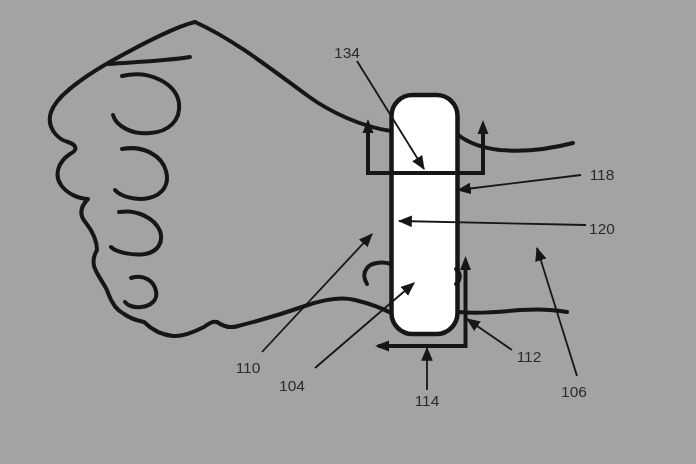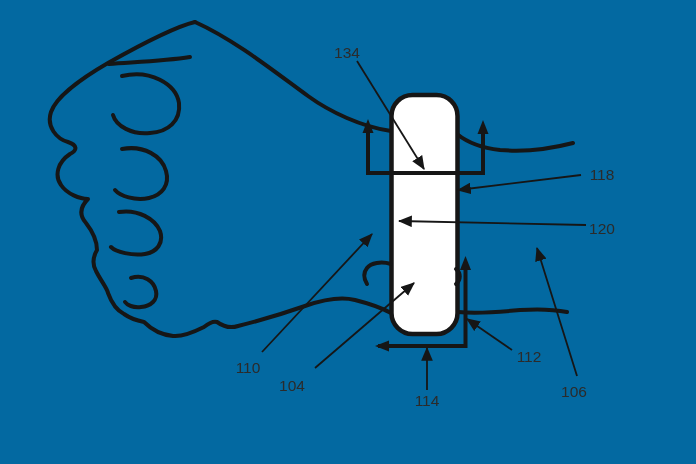--- a/index.html
+++ b/index.html
@@ -1,16 +1,16 @@
 <!DOCTYPE html>
 <html><head>
 <meta charset="utf-8">
 <style>
   html,body{margin:0;padding:0;background:#ffffff;}
-  .stage{position:relative;width:696px;height:464px;background:#0369a1;overflow:hidden;
+  .stage{position:relative;width:696px;height:464px;background:#a3a3a3;overflow:hidden;
          font-family:"Liberation Sans", sans-serif;}
   svg{display:block;}
   .ref-label{font-family:"Liberation Sans", sans-serif;font-size:15.5px;}
 </style>
 </head>
 <body>
 
 <div class="stage">
 <svg width="696" height="464" viewBox="0 0 696 464">
   <defs>

